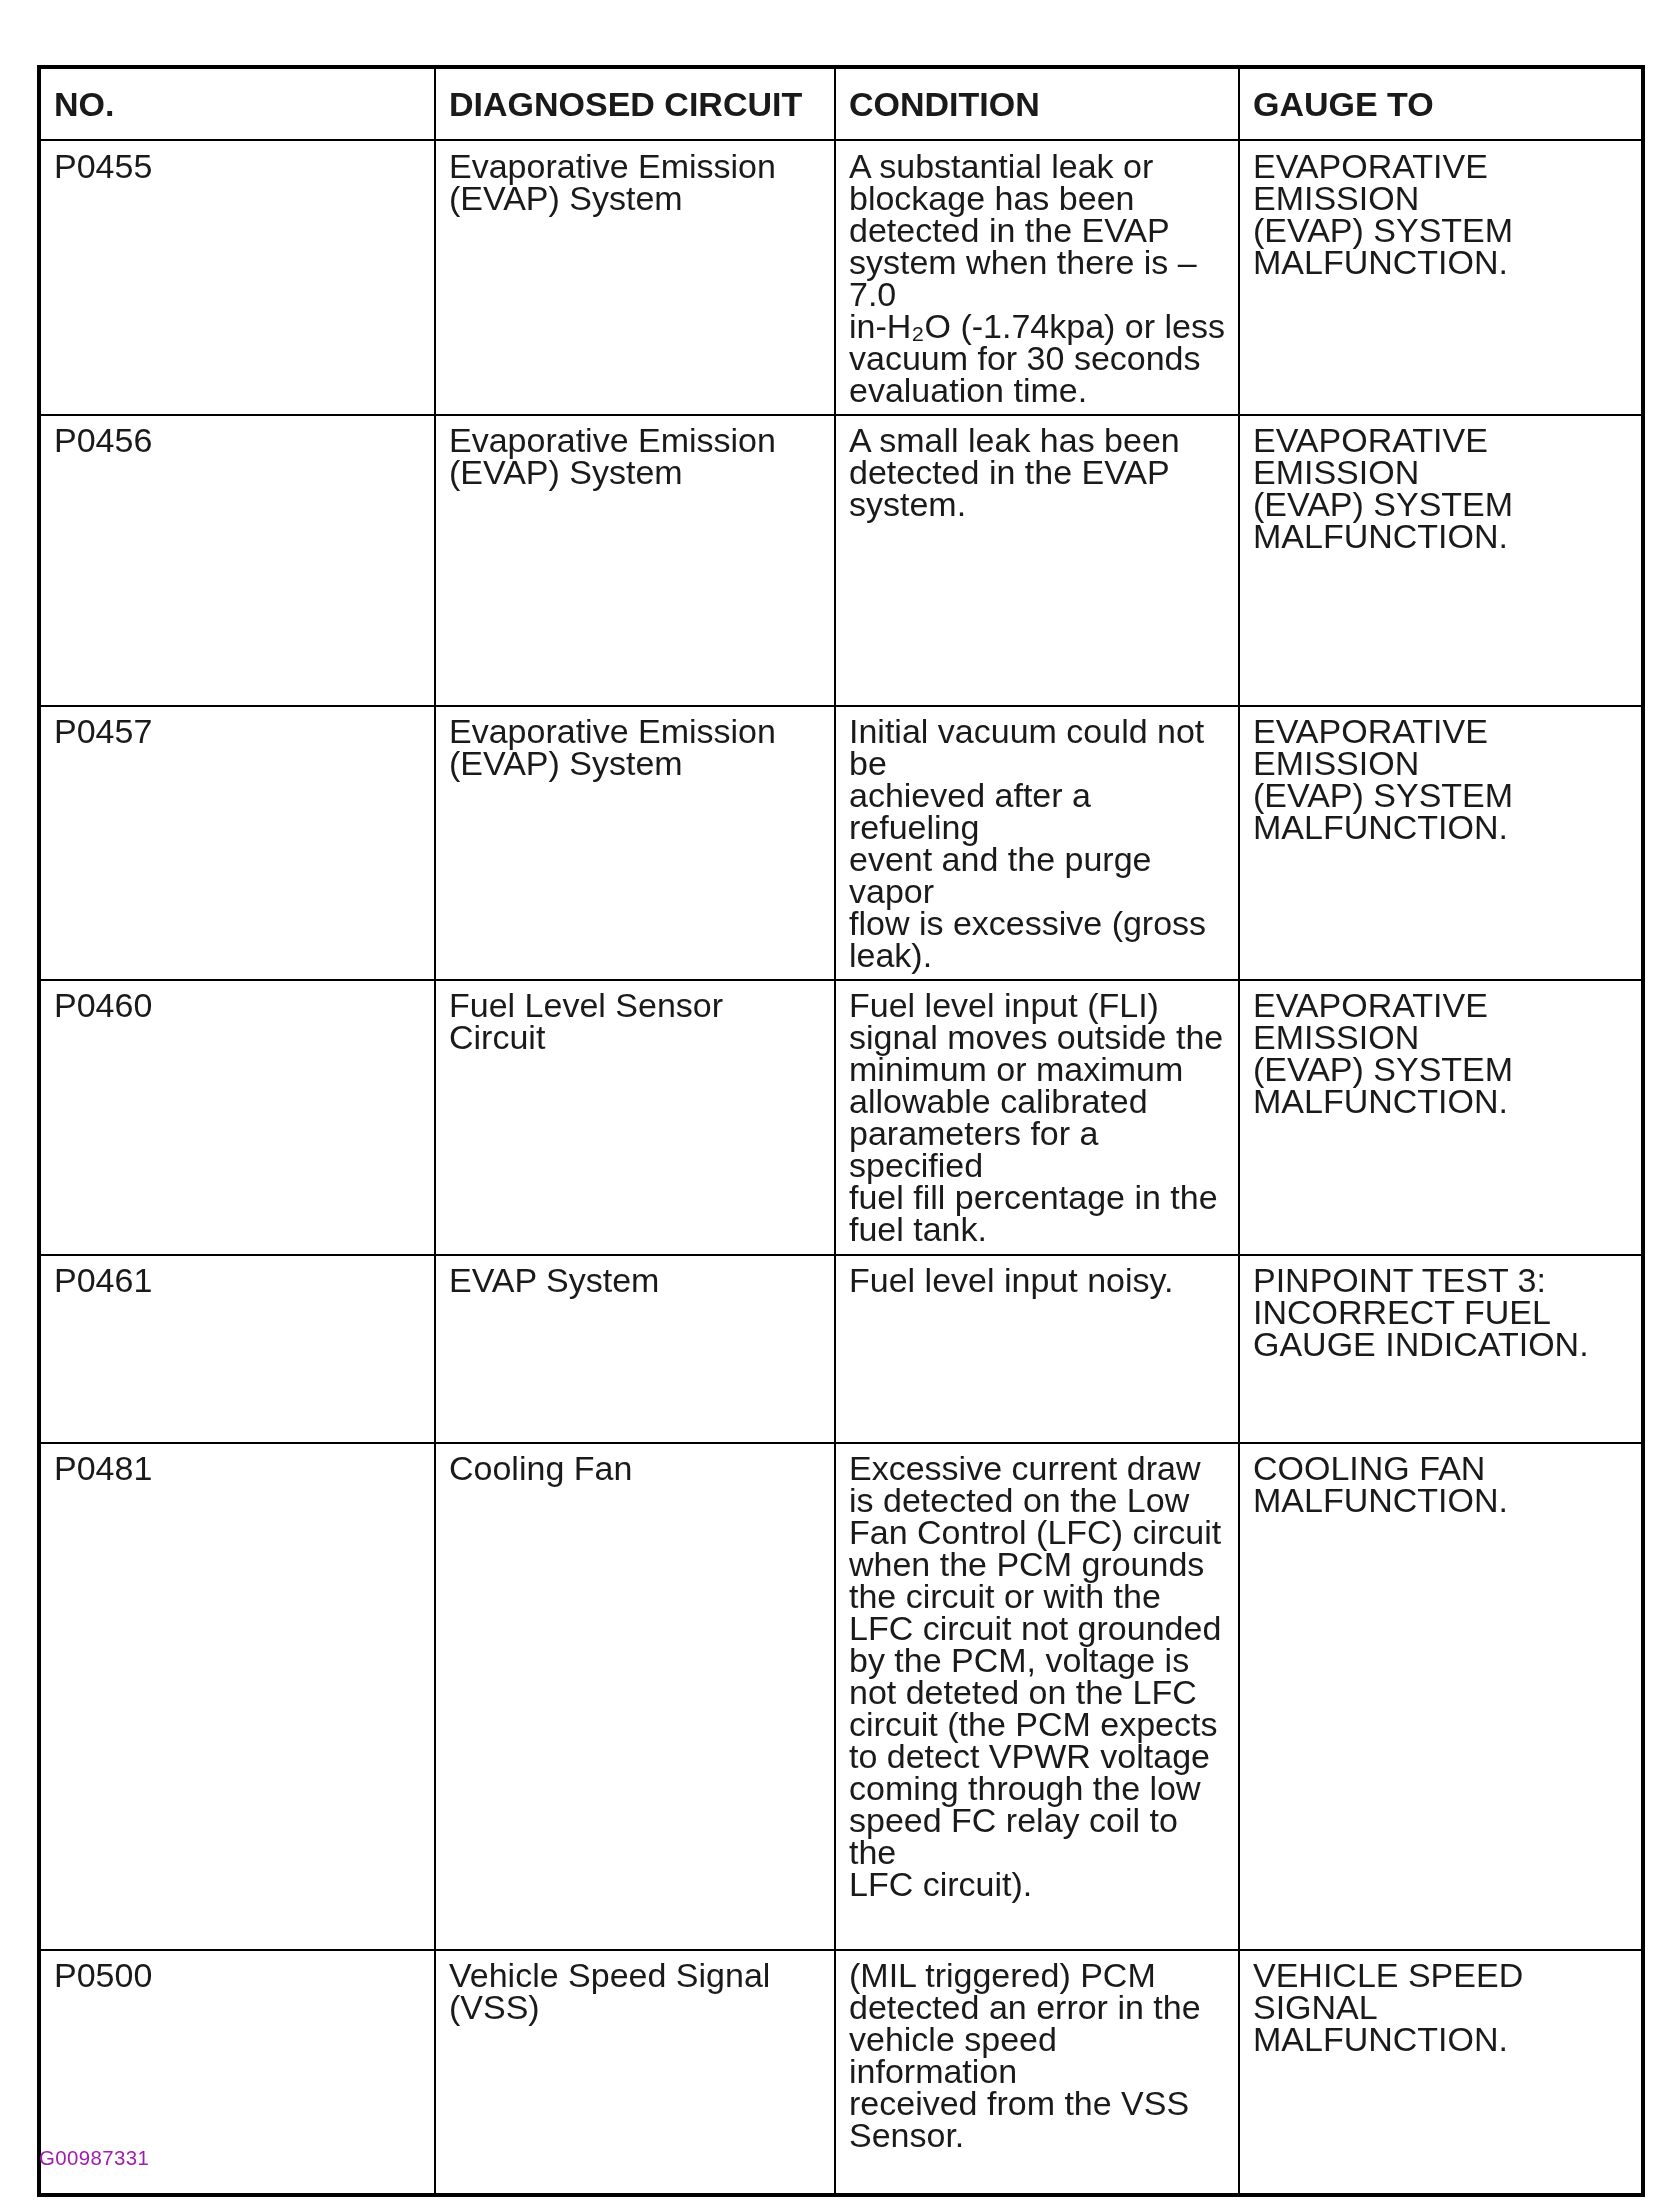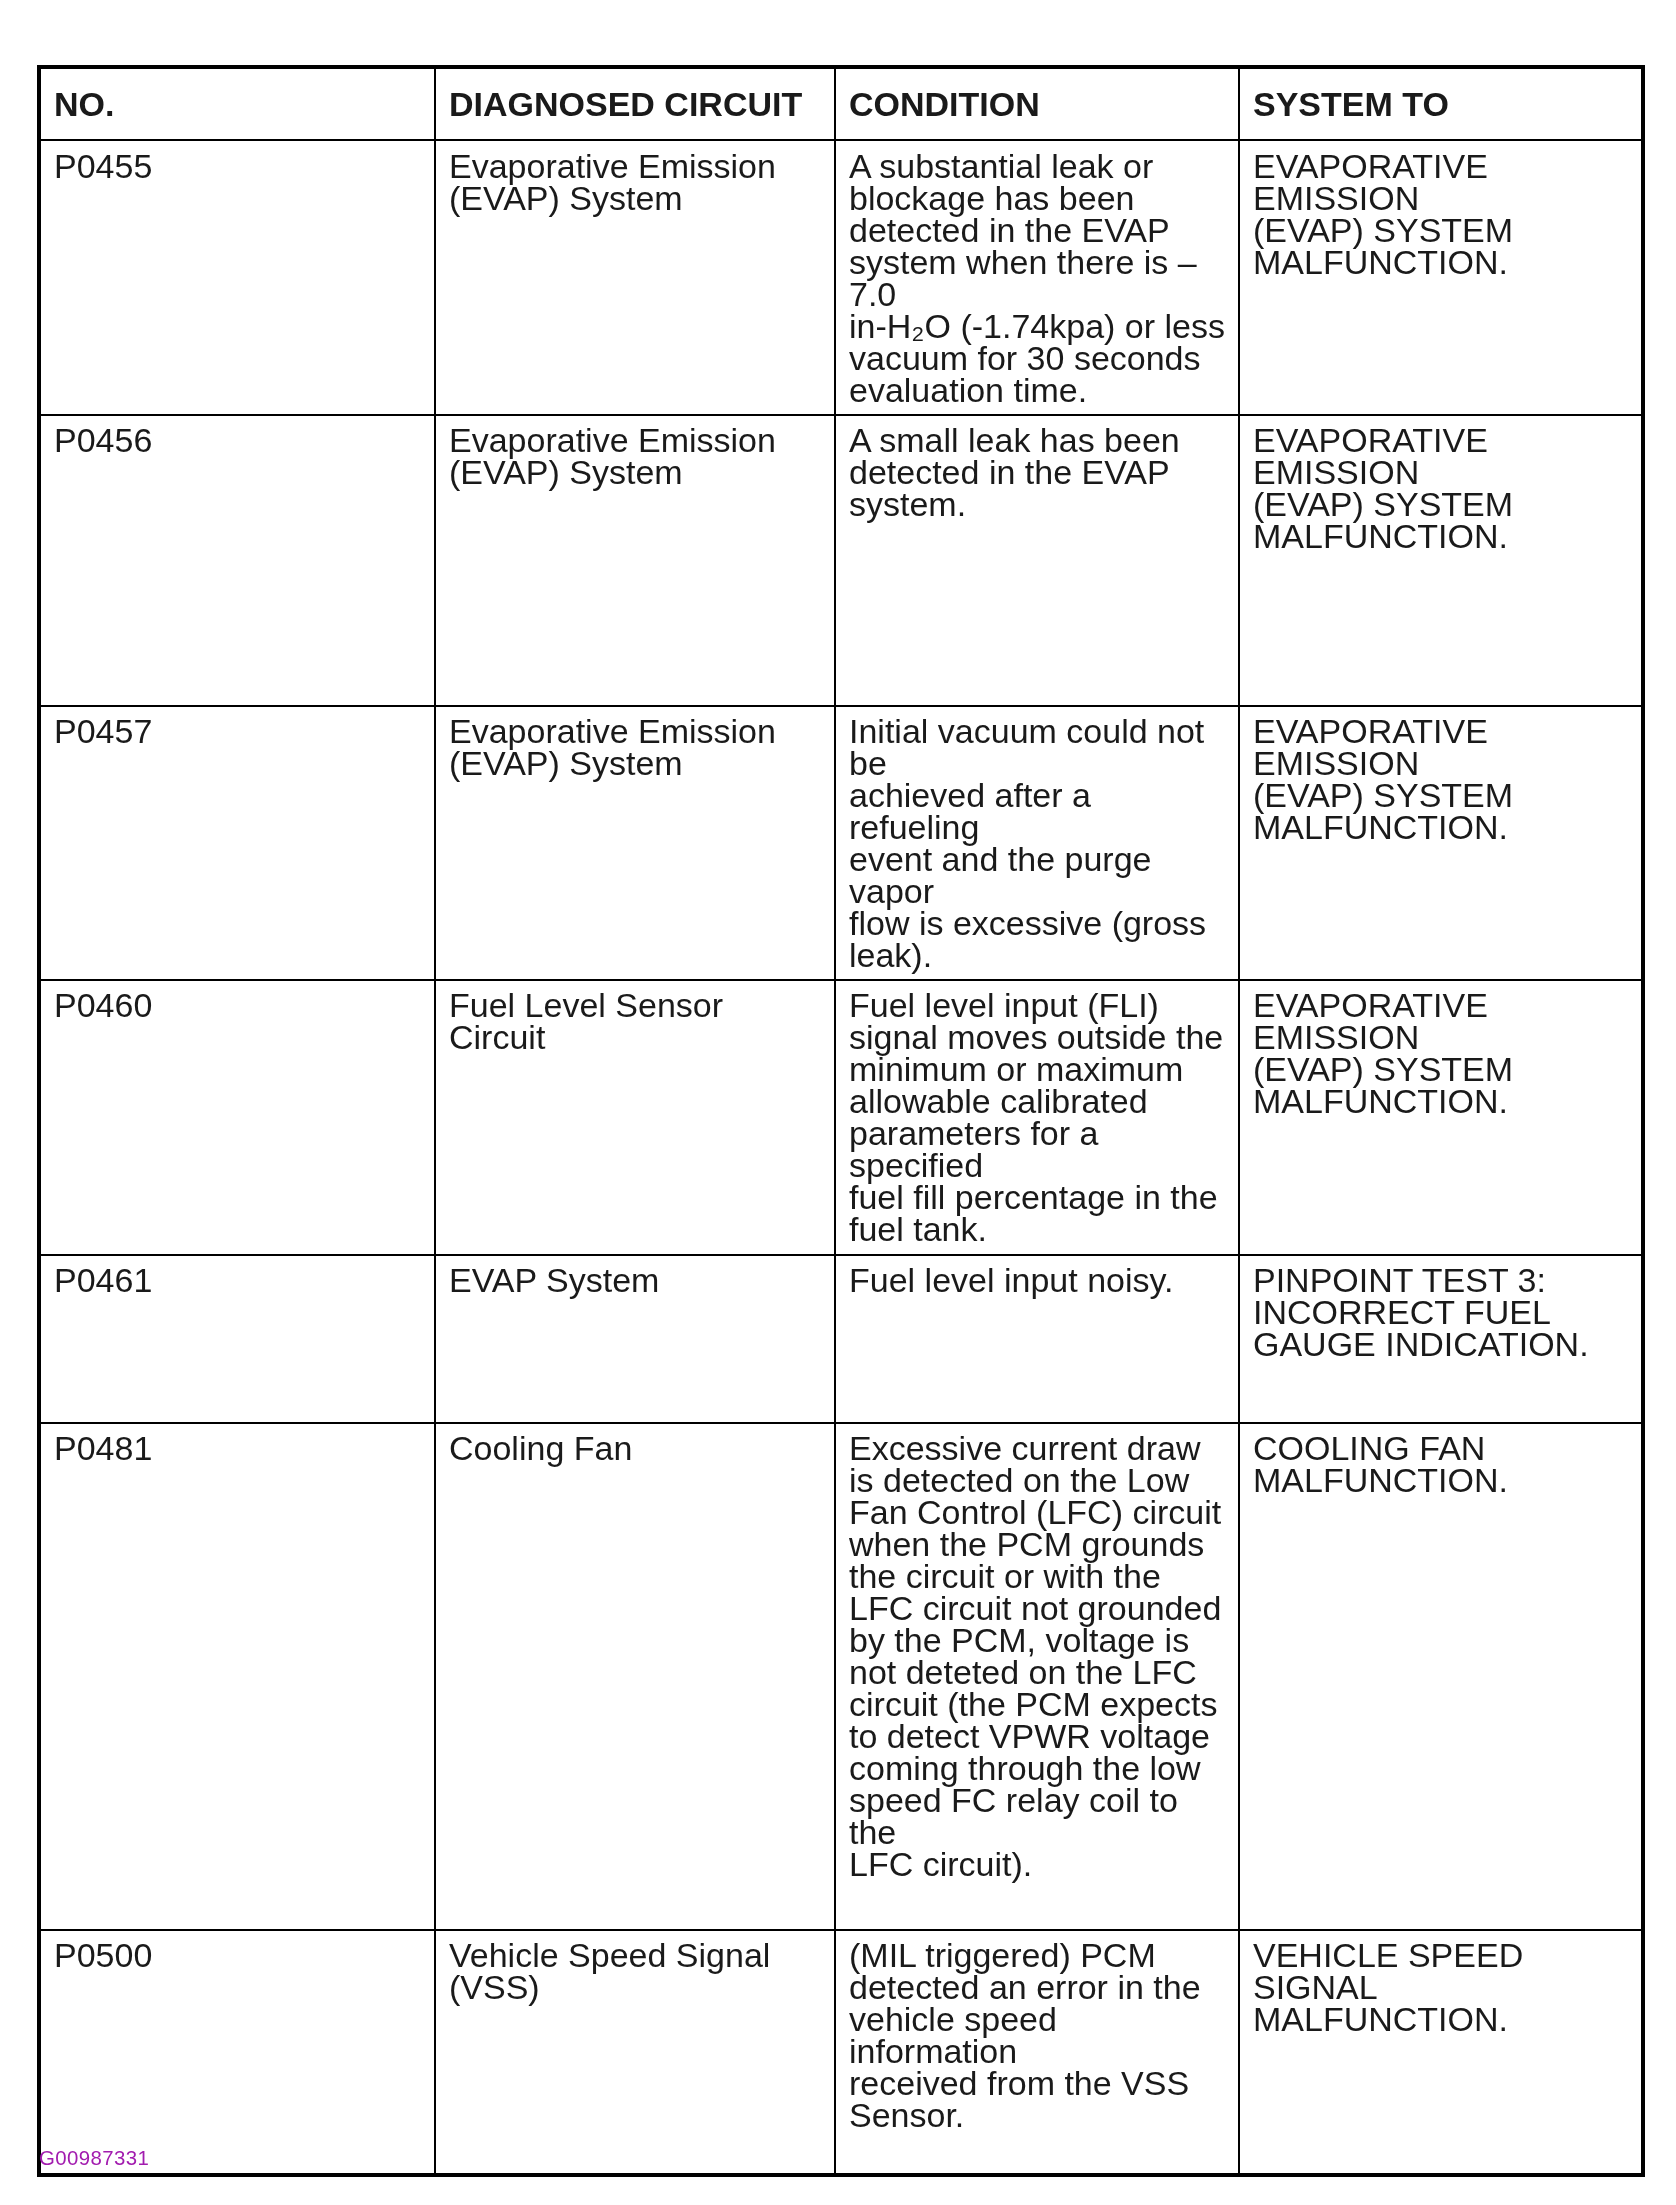--- a/index.html
+++ b/index.html
@@ -46,21 +46,21 @@
   col.c-cond    { width: 404px; }
   col.c-refer   { width: 404px; }
 
   td.refer {
     padding-top: 47px;
   }
   tbody tr:nth-child(1) { height: 232px; }
   tbody tr:nth-child(2) { height: 291px; }
   tbody tr:nth-child(3) { height: 249px; }
   tbody tr:nth-child(4) { height: 212px; }
-  tbody tr:nth-child(5) { height: 168px; }
+  tbody tr:nth-child(5) { height: 188px; }
   tbody tr:nth-child(6) { height: 507px; }
   tbody tr:nth-child(7) { height: 245px; }
 
   .figure-code {
     position: absolute;
     left: 39px;
     top: 2147px;
     font-size: 20.4px;
     letter-spacing: 0.4px;
     color: #a21caf;
@@ -76,21 +76,21 @@
       <col class="c-no">
       <col class="c-circuit">
       <col class="c-cond">
       <col class="c-refer">
     </colgroup>
     <thead>
       <tr>
         <th>NO.</th>
         <th>DIAGNOSED CIRCUIT</th>
         <th>CONDITION</th>
-        <th>SYSTEM TO</th>
+        <th>GAUGE TO</th>
       </tr>
     </thead>
     <tbody>
       <tr>
         <td>P0455</td>
         <td>Evaporative Emission
 (EVAP) System</td>
         <td>A substantial leak or
 blockage has been
 detected in the EVAP

